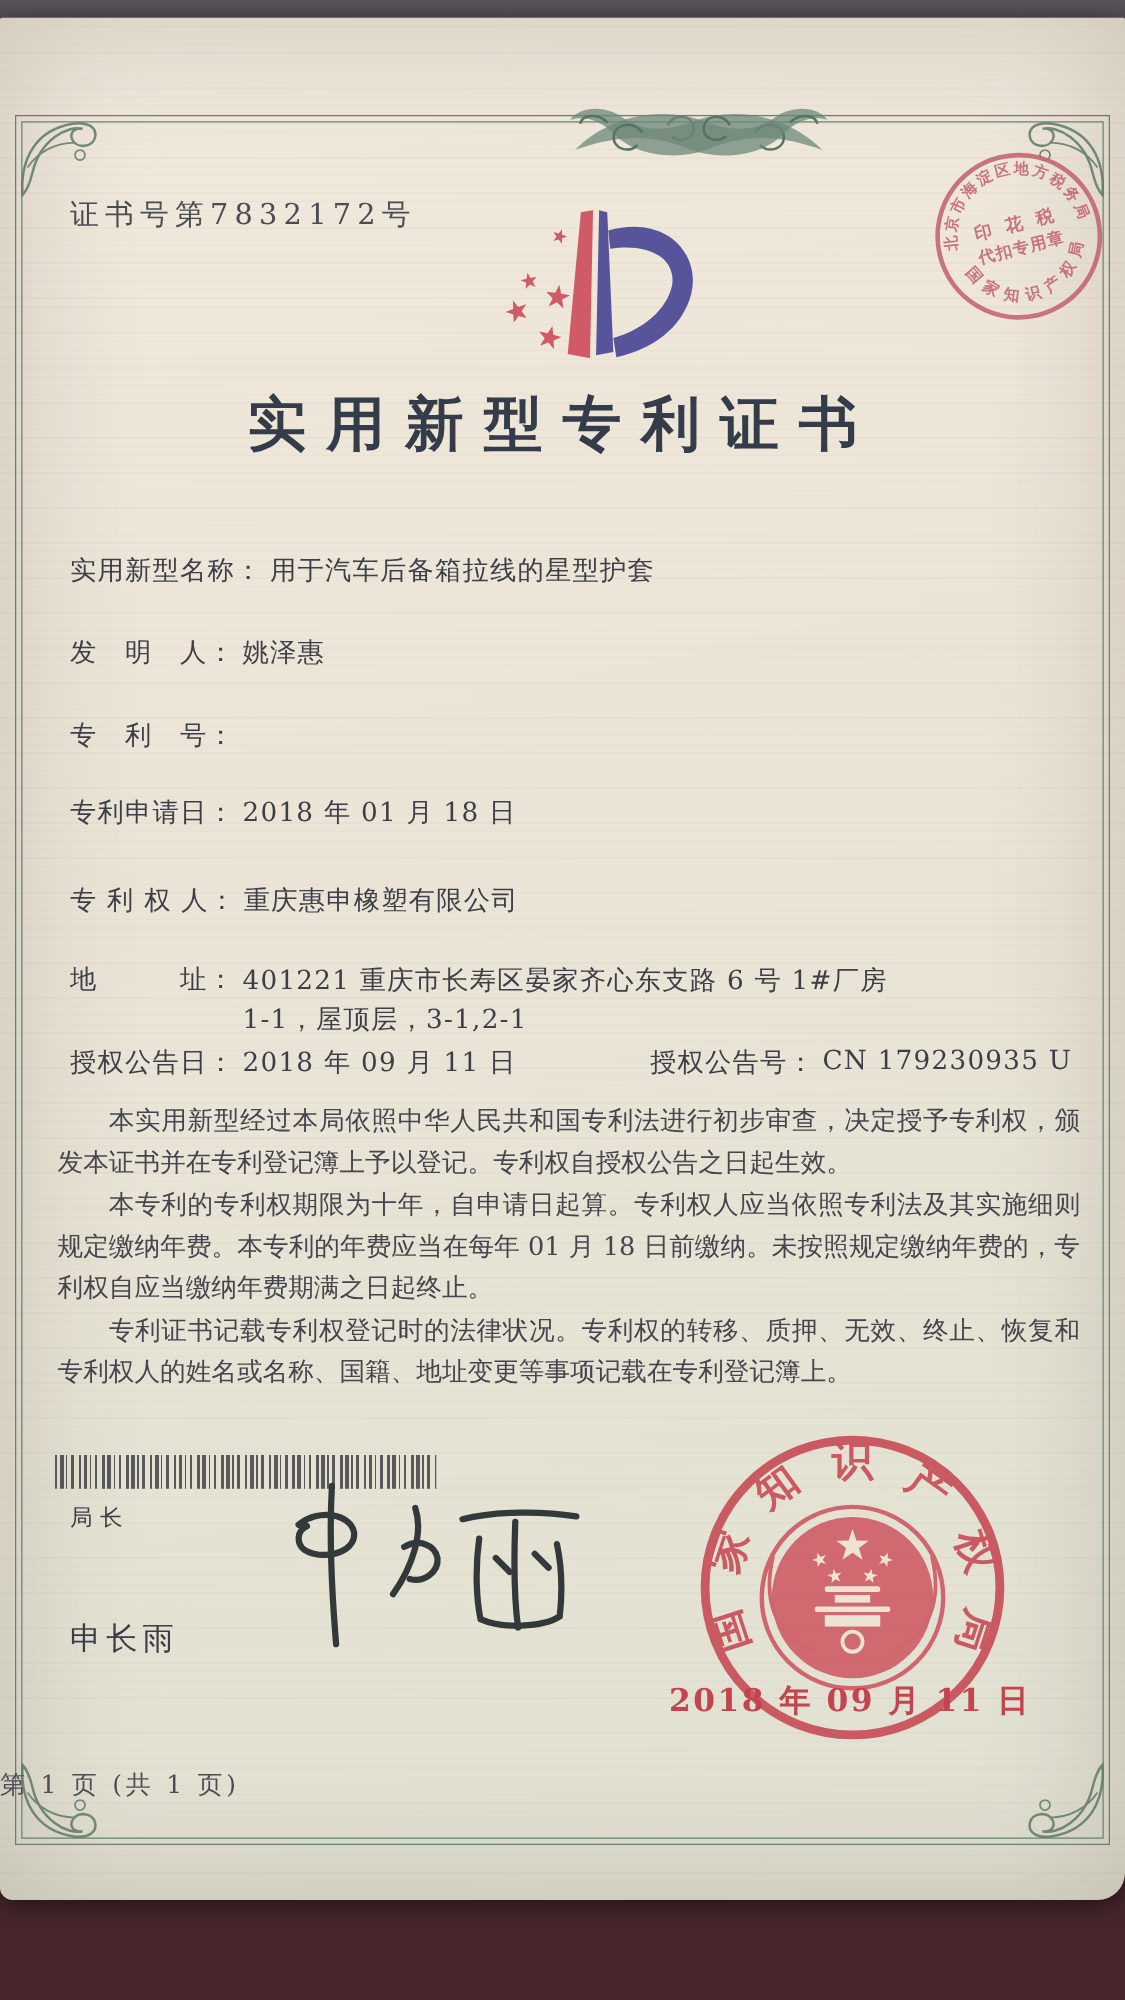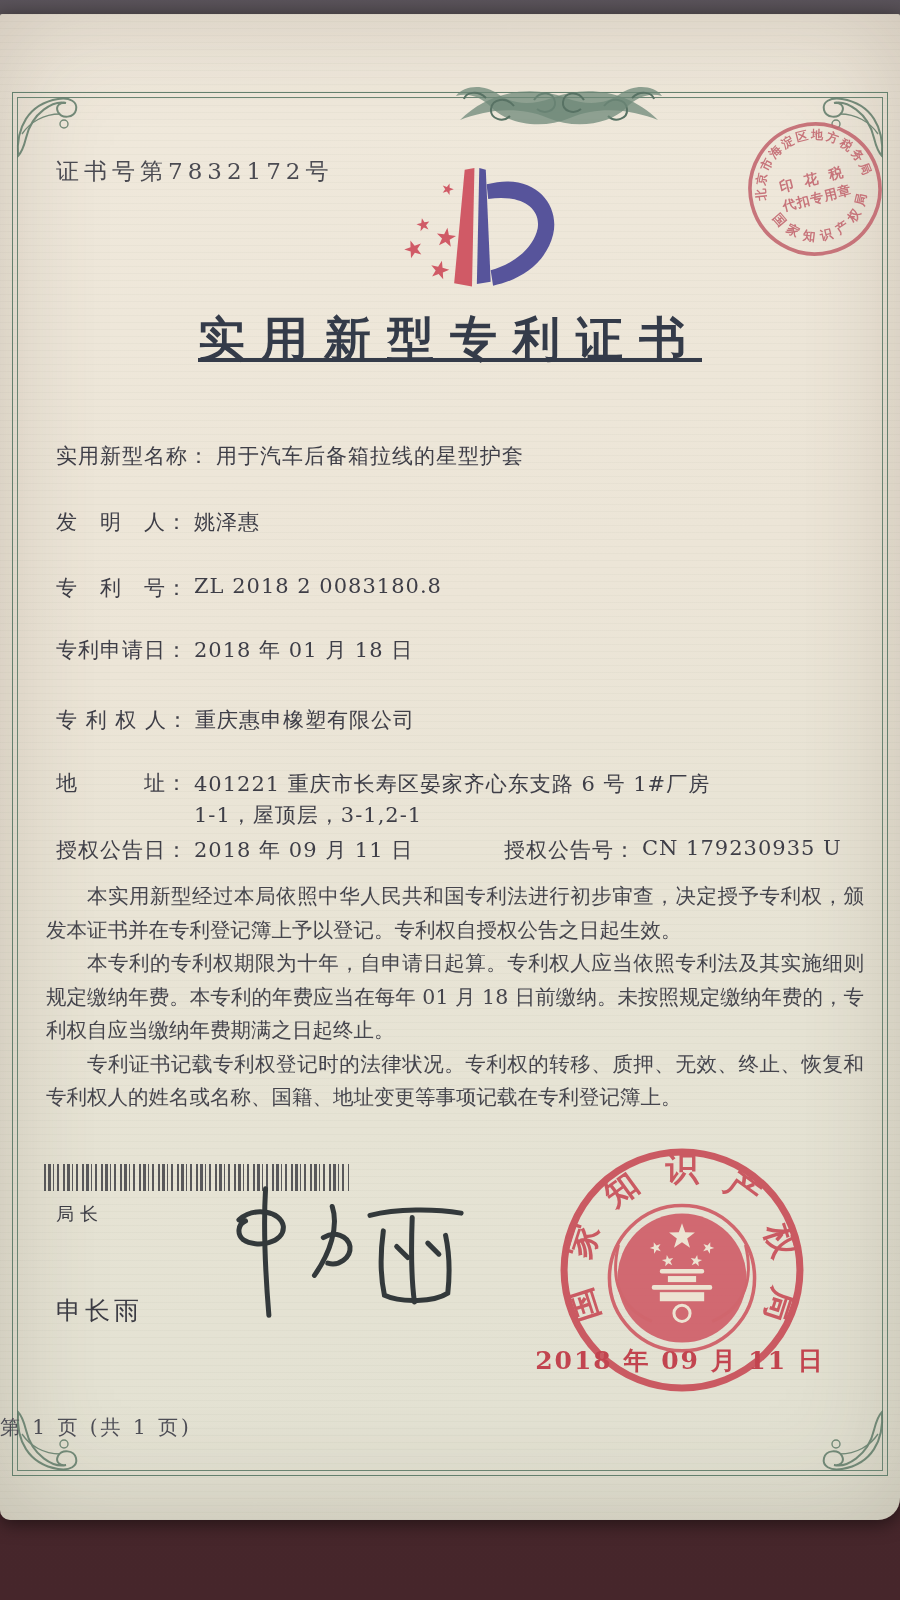--- a/index.html
+++ b/index.html
@@ -16,27 +16,27 @@
     border-radius:2px 2px 22px 10px;
     box-shadow:inset 0 0 110px rgba(80,62,48,.22), 0 4px 18px rgba(0,0,0,.5);
   }
   .frame-outer{position:absolute;left:12px;right:12px;top:78px;bottom:44px;
     border:1.5px solid #64806e;}
   .frame-inner{position:absolute;left:4px;right:4px;top:4px;bottom:4px;
     border:1px solid #6a8472;}
   .abs{position:absolute;}
   .certno{left:56px;top:142px;font-size:23px;letter-spacing:5px;color:#4b4b52;}
   .title{left:0;right:0;top:294px;text-align:center;font-size:47px;font-weight:700;
-    letter-spacing:16px;color:#343b49;text-decoration:underline;}
+    letter-spacing:16px;color:#343b49;}
   .field-row{position:absolute;left:56px;right:36px;display:flex;align-items:flex-start;
     font-size:21px;color:#3e3e47;letter-spacing:1px;}
   .field-label{white-space:pre;flex:0 0 auto;}
   .field-value{margin-left:6px;}
   .addr-value{max-width:532px;line-height:31px;}
-  .grant-right{position:absolute;left:448px;top:0;display:flex;justify-content:center;}
+  .grant-right{position:absolute;left:464px;top:0;display:flex;justify-content:center;}
   .paras{position:absolute;left:46px;right:36px;top:866px;font-size:20.5px;
     line-height:33.5px;color:#45454d;text-align:justify;}
   .paras p{margin:0;text-indent:2em;}
   .barcode{left:44px;top:1150px;width:305px;height:27px;opacity:.82;
     background:repeating-linear-gradient(90deg,#3a3a40 0 2px,transparent 2px 4px,
       #3a3a40 4px 7px,transparent 7px 9px,#3a3a40 9px 10px,transparent 10px 13px,
       #3a3a40 13px 15px,transparent 15px 19px);}
   .officer-title{left:56px;top:1188px;font-size:18px;color:#3c3c44;letter-spacing:6px;}
   .officer-name{left:56px;top:1280px;font-size:25px;color:#3c3c44;letter-spacing:4px;}
   .sig{left:200px;top:1168px;width:300px;height:150px;}
@@ -147,21 +147,20 @@
   <div class="field-row" style="top:494px">
     <span class="field-label">发　明　人：</span>
     <span class="field-value">姚泽惠</span>
   </div>
   <div class="field-row" style="top:428px">
     <span class="field-label">实用新型名称：</span>
     <span class="field-value">用于汽车后备箱拉线的星型护套</span>
   </div>
   <div class="field-row" style="top:560px">
     <span class="field-label">专　利　号：</span>
-    <span class="field-value">ZL 2018 2 0083180.8</span>
   </div>
   <div class="field-row" style="top:622px">
     <span class="field-label">专利申请日：</span>
     <span class="field-value">2018 年 01 月 18 日</span>
   </div>
   <div class="field-row" style="top:692px">
     <span class="field-label">专 利 权 人：</span>
     <span class="field-value">重庆惠申橡塑有限公司</span>
   </div>
   <div class="field-row" style="top:755px">

